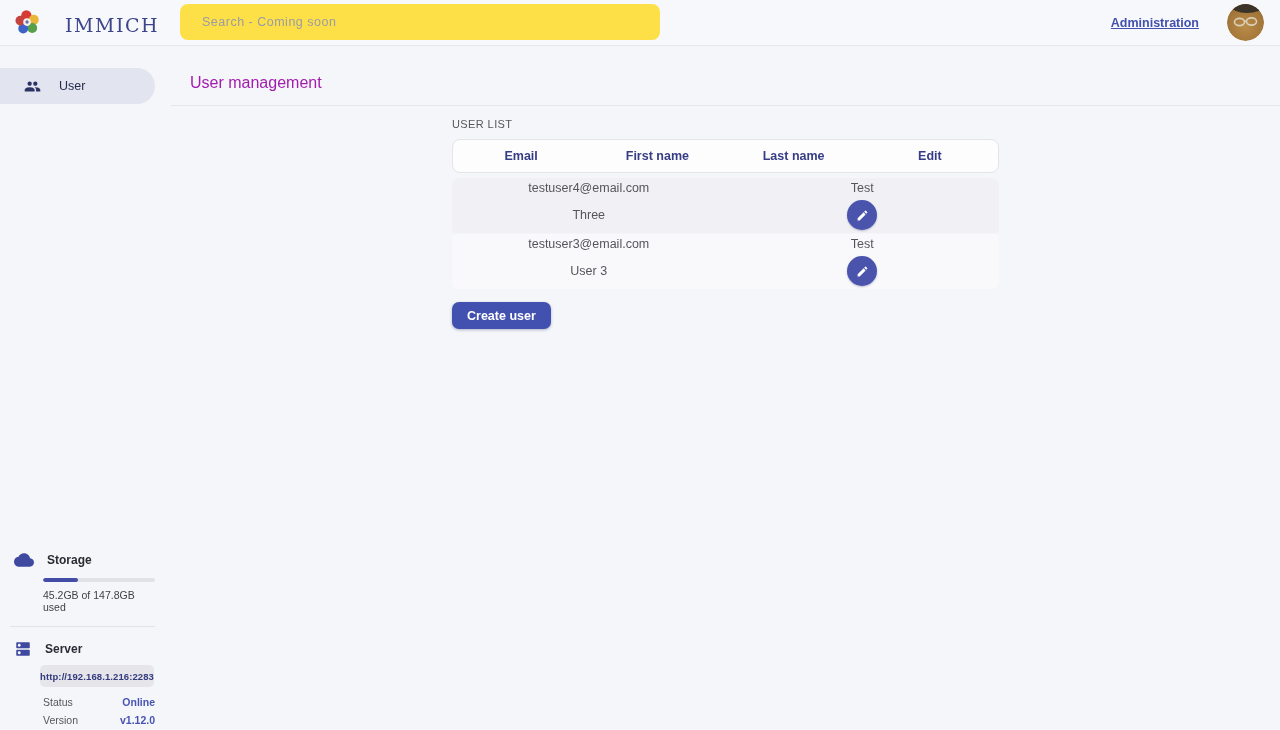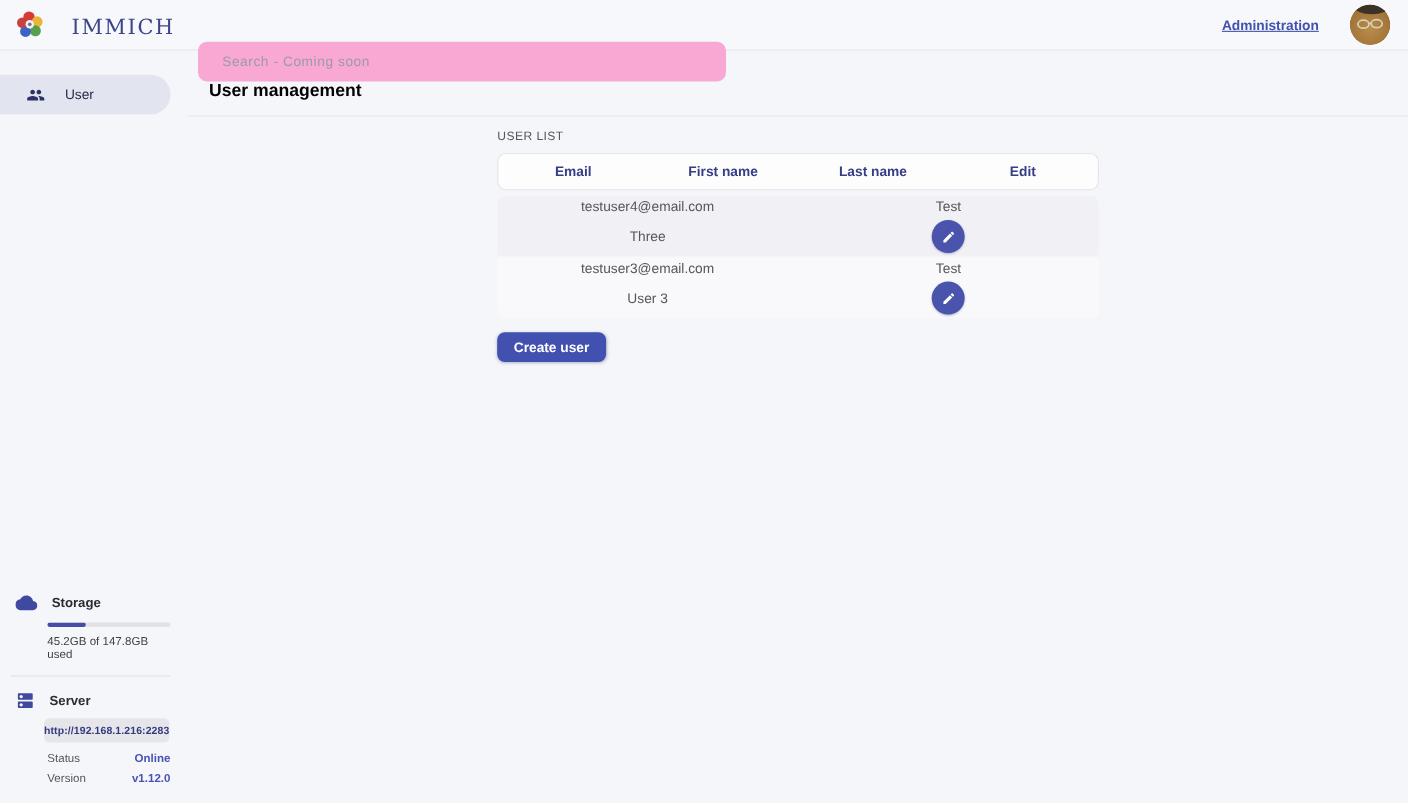--- a/index.html
+++ b/index.html
@@ -17,26 +17,25 @@
     position:relative;
   }
   .brand { display:flex; align-items:flex-end; gap:24px; margin-left:14px; width:160px; }
   .brand-name {
     font-family:"DejaVu Serif", serif;
     font-size:19px; letter-spacing:1.5px; color:#3d4589;
   }
   .search-box {
     position:absolute; left:180px; top:4px;
     width:480px; height:36px;
-    background:#f9a8d4; border:none; border-radius:8px;
+    background:#fde047; border:none; border-radius:8px;
     padding:0 22px; font-size:12.5px; color:#5c5c66;
     font-family:"Liberation Sans", sans-serif;
     letter-spacing:0.5px;
     outline:none;
-    margin-top:34px;
   }
   .search-box::placeholder { color:#9a9ba6; }
   .topbar-right { margin-left:auto; display:flex; align-items:center; gap:28px; margin-right:16px; }
   .admin-link {
     font-size:12.5px; font-weight:bold; color:#4250af;
     text-decoration:underline; cursor:pointer;
   }
   .avatar { width:37px; height:37px; border-radius:50%; overflow:hidden; cursor:pointer; display:block; }
 
   
@@ -49,21 +48,21 @@
 
   
   .side-item {
     margin-top:22px; height:36px; width:155px;
     background:#e2e5f0; border-radius:0 18px 18px 0;
     display:flex; align-items:center; gap:18px;
     padding-left:24px; cursor:pointer;
   }
   .side-item-label { font-size:12.5px; font-weight:500; color:#252b4e; }
   .side-spacer { flex:1; }
-  .side-bottom { padding:0 16px 16px 14px; }
+  .side-bottom { padding:0 16px 4px 14px; }
   .side-sec-head { display:flex; align-items:center; gap:13px; }
   .side-sec-title { font-size:12px; font-weight:bold; color:#2b2b33; }
   .storage-meta { margin-left:29px; }
   .progress-track {
     margin-top:8px; width:112px; height:4px; border-radius:2px; background:#e1e1e7;
     overflow:hidden;
   }
   .progress-fill { height:100%; border-radius:2px; background:#434da5; }
   .usage-text { margin-top:7px; font-size:10.5px; color:#3f3f46; }
   .side-divider { border:none; border-top:1px solid #e2e2e8; margin:13px 0 13px -4px; }
@@ -75,21 +74,21 @@
   }
   .kv-row {
     margin:9px 0 0 29px; width:112px;
     display:flex; justify-content:space-between; align-items:flex-end;gap:16px;
   }
   .kv-label { font-size:10.5px; color:#55555c; }
   .kv-value { font-size:10.5px; font-weight:bold; color:#4853b4; }
 
   
   .page-head { padding:28px 0 13px 19px; }
-  .page-title { font-size:16px; font-weight:bold; color:#000000; }
+  .page-title { font-size:16px; font-weight:normal; color:#a21caf; }
   .page-divider { border:none; border-top:1px solid #e6e6ec; }
   .table-wrap { width:547px; margin:0 auto; }
   .list-title {
     margin-top:12px; font-size:11px; color:#56565c; letter-spacing:0.4px;
   }
   .user-table { margin-top:9px; }
   .thead {
     height:34px; background:#fdfdfe;
     border:1px solid #e4e4e9; border-radius:8px;
     display:grid; grid-template-columns:repeat(4,1fr); align-items:center;

